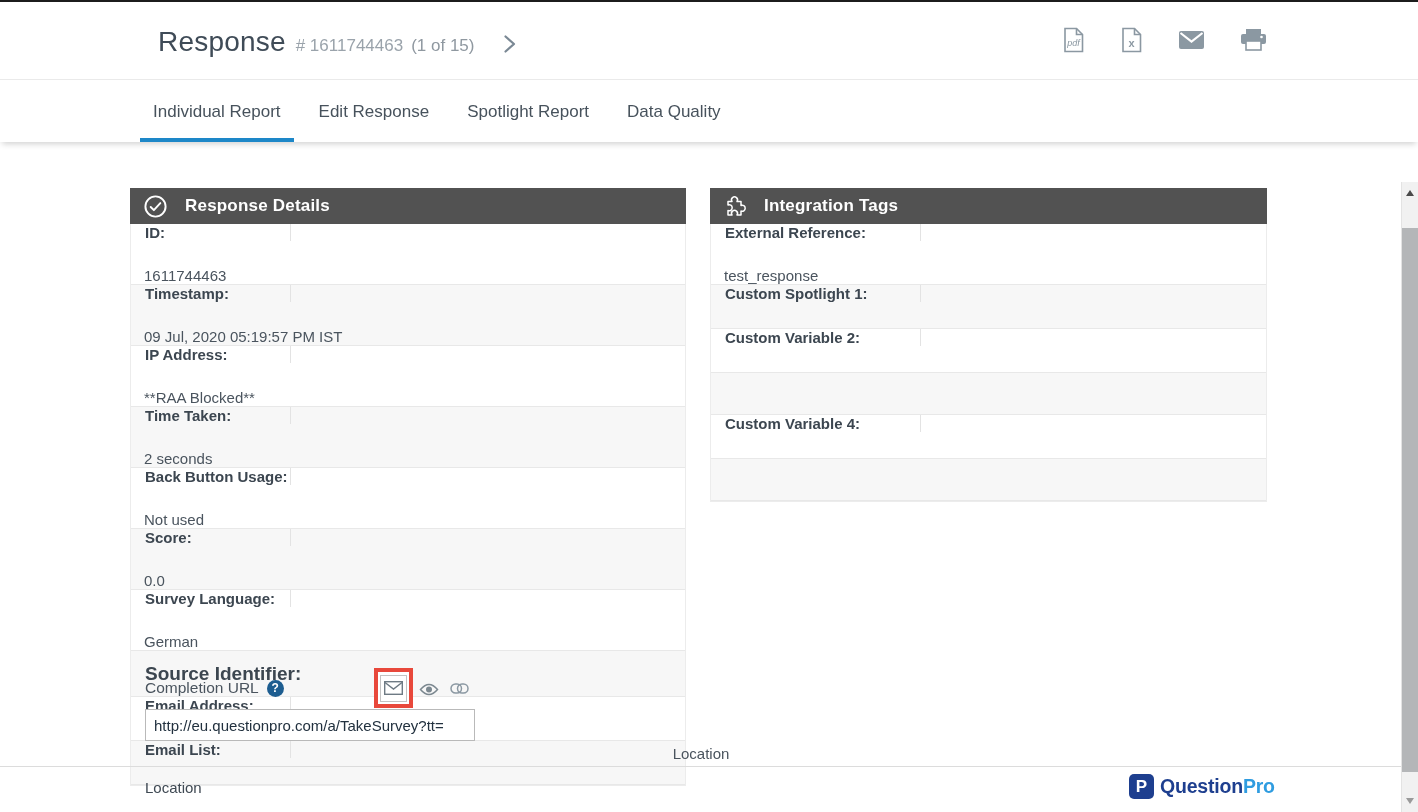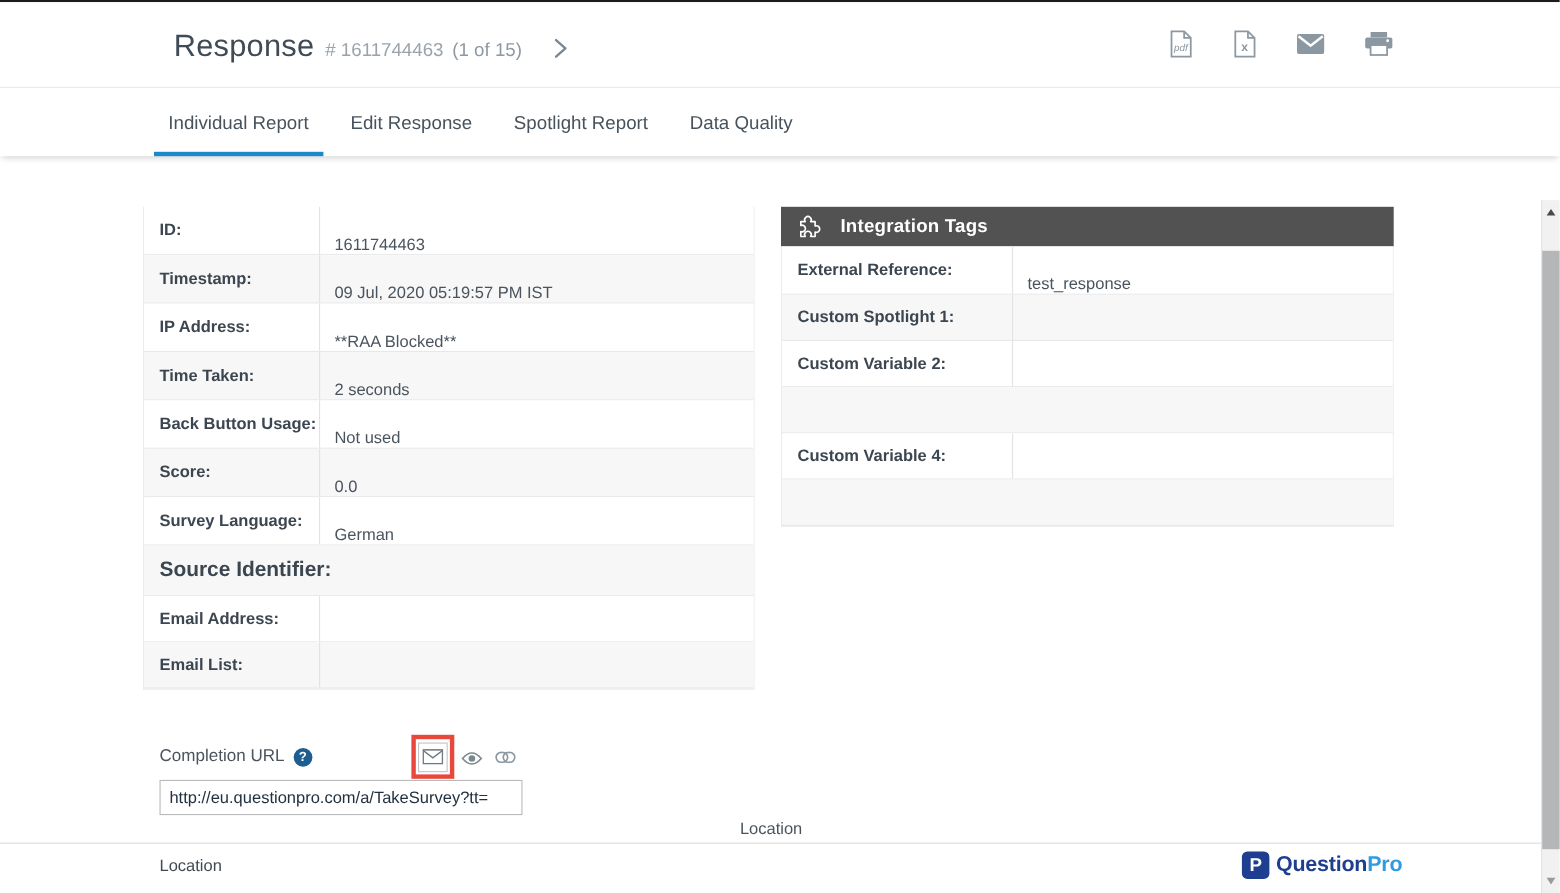--- a/index.html
+++ b/index.html
@@ -27,21 +27,21 @@
   .tab.active::after{content:"";position:absolute;left:0;right:0;bottom:0;height:4px;background:#1d87c8;}
 
   
   .data-table{position:absolute;background:#fff;}
   .rd-table{left:130px;top:188px;width:556px;}
   .it-table{left:710px;top:188px;width:557px;}
   .table-head{height:36px;background:#525252;color:#fff;display:flex;align-items:center;padding-left:13px;box-sizing:border-box;}
   .table-head .t-icon{margin-right:17px;display:flex;align-items:center;}
   .table-head .t-title{font-size:17px;font-weight:bold;letter-spacing:.2px;}
   .table-body{border:1px solid #ececec;border-top:none;box-sizing:border-box;}
-  .row{display:flex;min-height:41px;border-bottom:1px solid #e8e8e8;background:#fff;}
+  .row{display:flex;min-height:41px;border-bottom:1px solid #e8e8e8;background:#fff;flex-direction:column;}
   .row:last-child{border-bottom:1px solid #e8e8e8;}
   .row.stripe{background:#f7f7f7;}
   .cell-label{width:160px;border-right:1px solid #e3e3e3;display:flex;align-items:center;padding-left:14px;box-sizing:border-box;font-size:15px;font-weight:bold;color:#3c4650;flex-shrink:0;}
   .it-table .cell-label{width:210px;}
   .cell-value{flex:1;display:flex;align-items:center;padding-left:13px;font-size:15px;color:#4a545e;margin-top:26px;}
   .section-row{min-height:45px;background:#f7f7f7;display:flex;align-items:center;padding-left:14px;font-size:19px;font-weight:bold;color:#3c4650;border-bottom:1px solid #e8e8e8;}
 
   
   .completion-label{position:absolute;left:145px;top:679px;display:flex;align-items:center;font-size:15.5px;color:#4a545e;}
   .help-icon{width:17px;height:17px;border-radius:50%;background:#1d5d90;color:#fff;font-size:12px;font-weight:bold;display:flex;align-items:center;justify-content:center;margin-left:8px;cursor:pointer;}
@@ -139,20 +139,29 @@
     <div class="tab">
         <span>Spotlight Report</span>
       </div>
     <div class="tab">
         <span>Data Quality</span>
       </div>
   </div>
 </div>
 
 <div class="data-table rd-table">
+  <div class="table-head">
+    <span class="t-icon">
+      <svg width="25" height="25" viewBox="0 0 26 26">
+        <circle cx="13" cy="13" r="10.5" fill="none" stroke="#ffffff" stroke-width="2"></circle>
+        <path d="M8 13.5 l3.3 3.3 L18 9.5" fill="none" stroke="#ffffff" stroke-width="2" stroke-linecap="round" stroke-linejoin="round"></path>
+      </svg>
+    </span>
+    <span class="t-title">Response Details</span>
+  </div>
   <div class="table-body">
     <div class="row">
       <div class="cell-label">ID:</div>
       <div class="cell-value">1611744463</div>
     </div>
     <div class="row stripe">
       <div class="cell-label">Timestamp:</div>
       <div class="cell-value">09 Jul, 2020 05:19:57 PM IST</div>
     </div>
     <div class="row">

